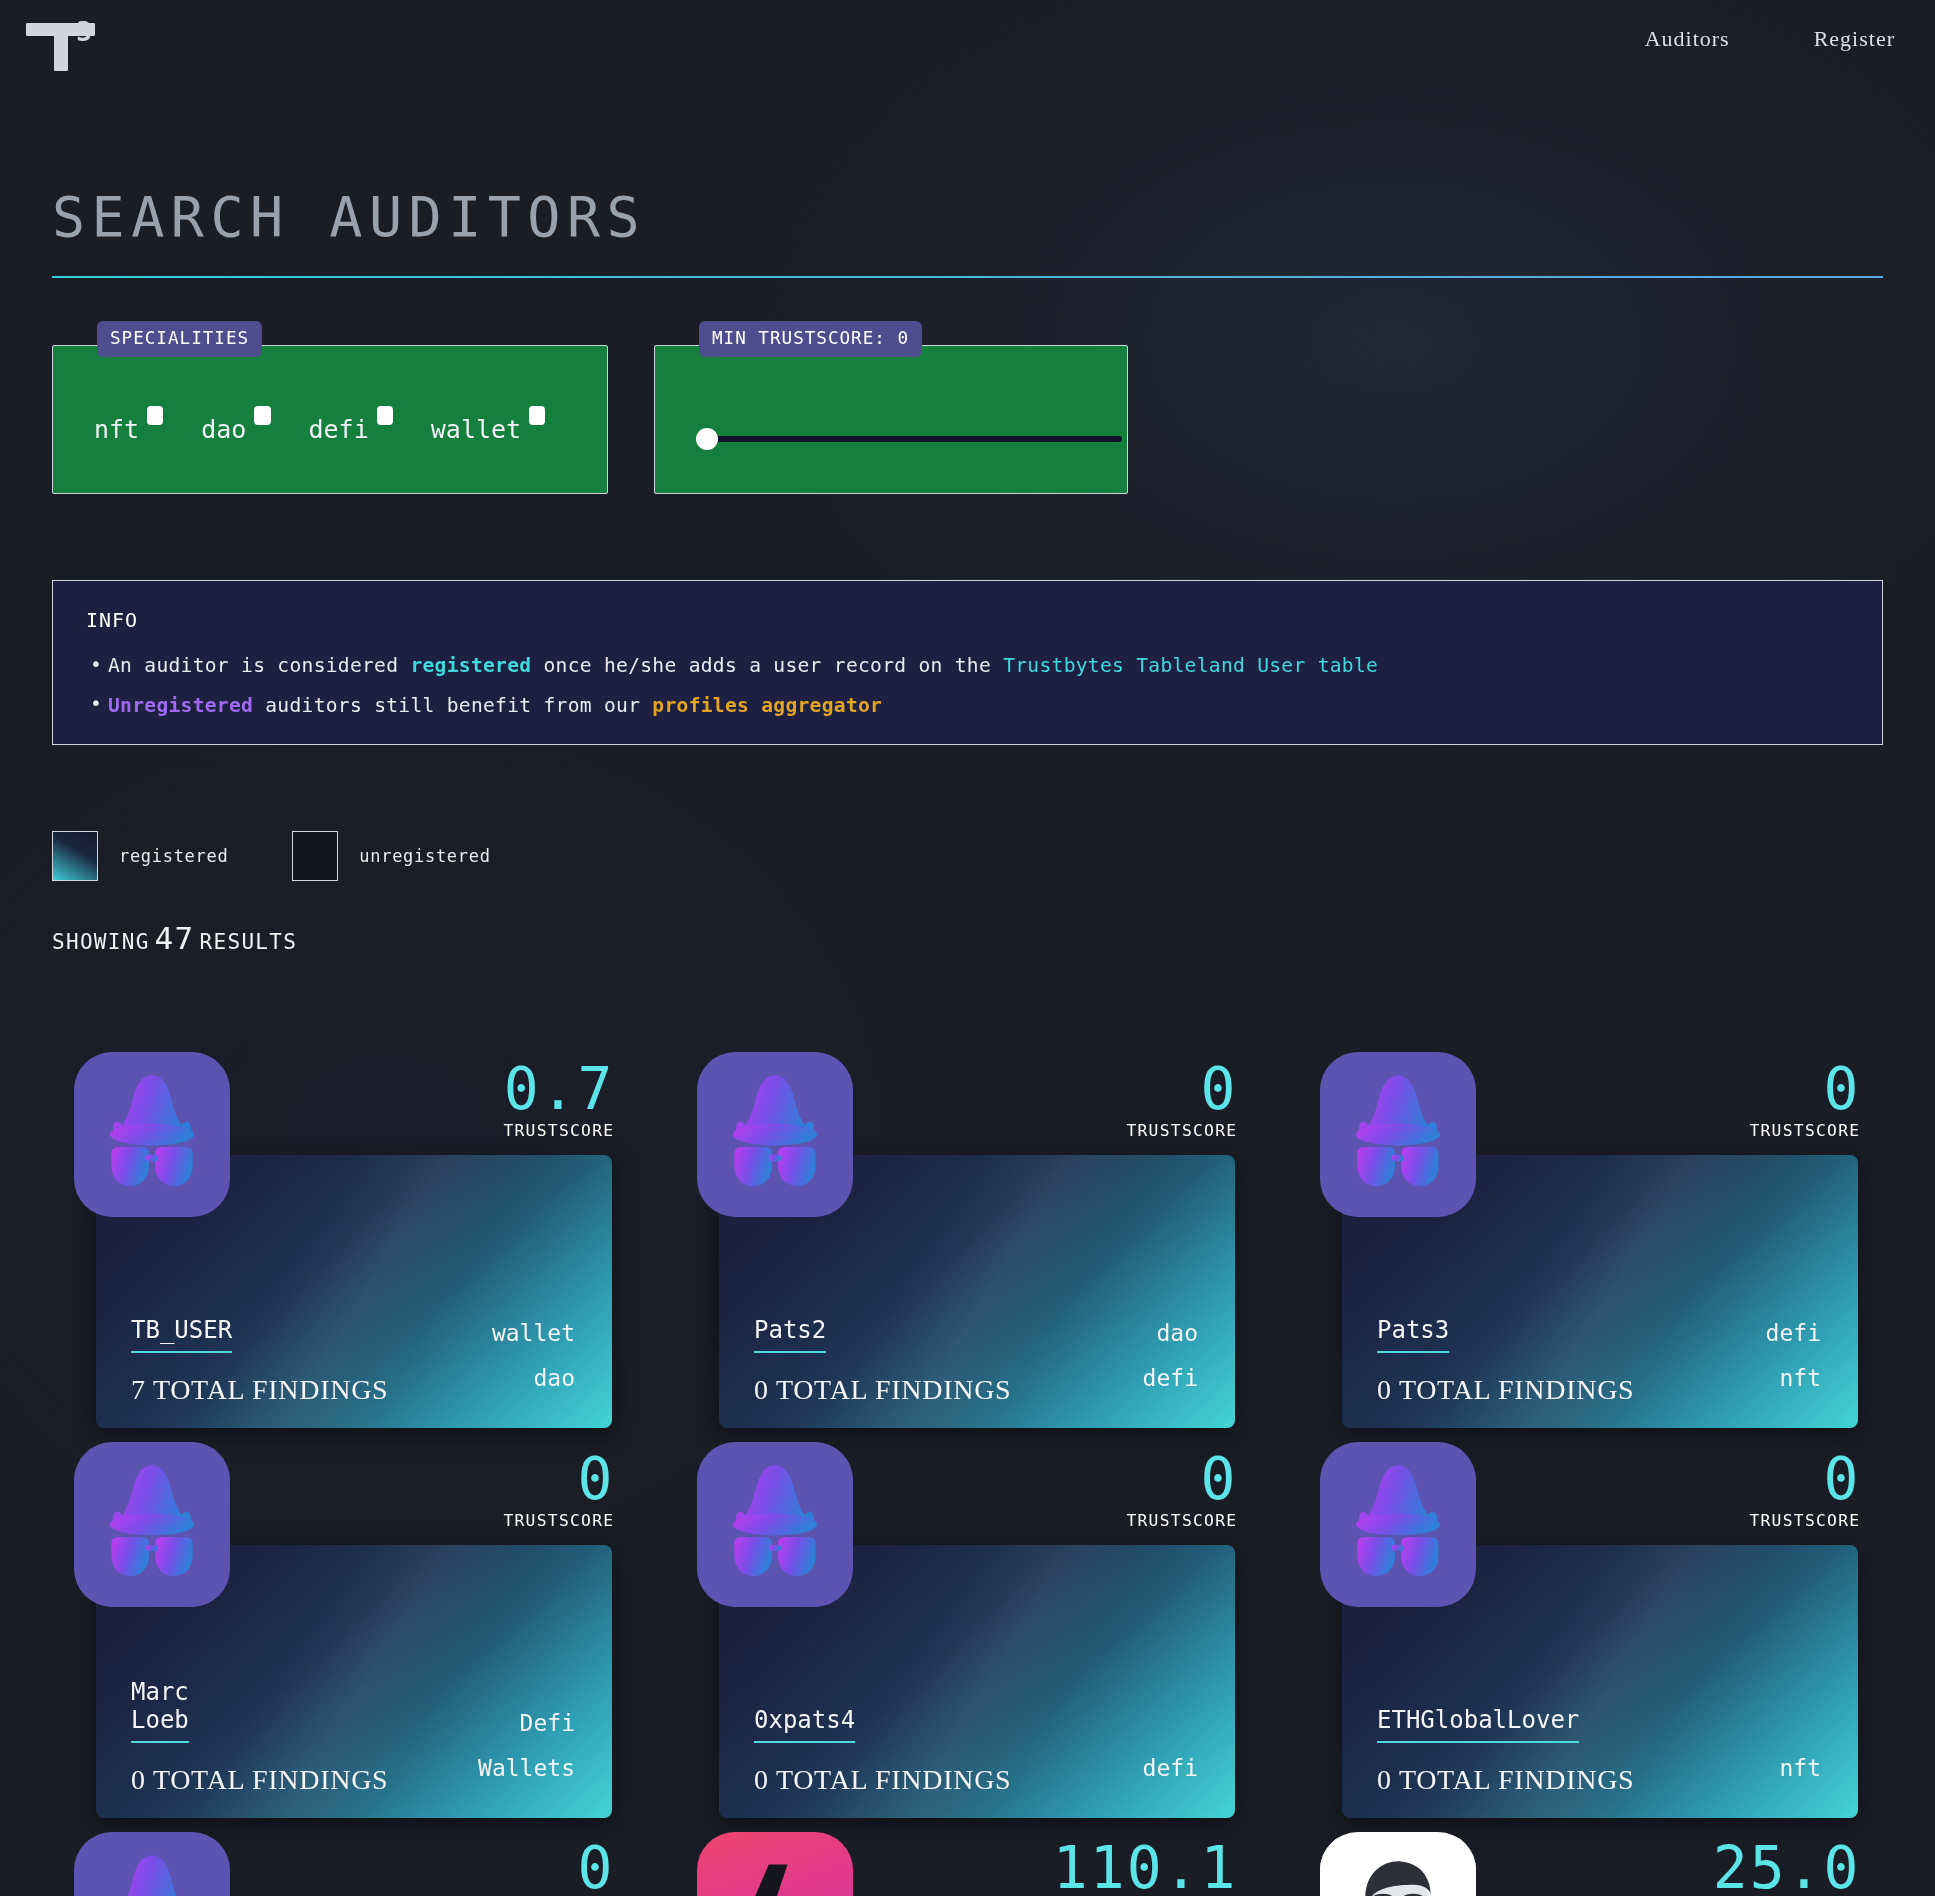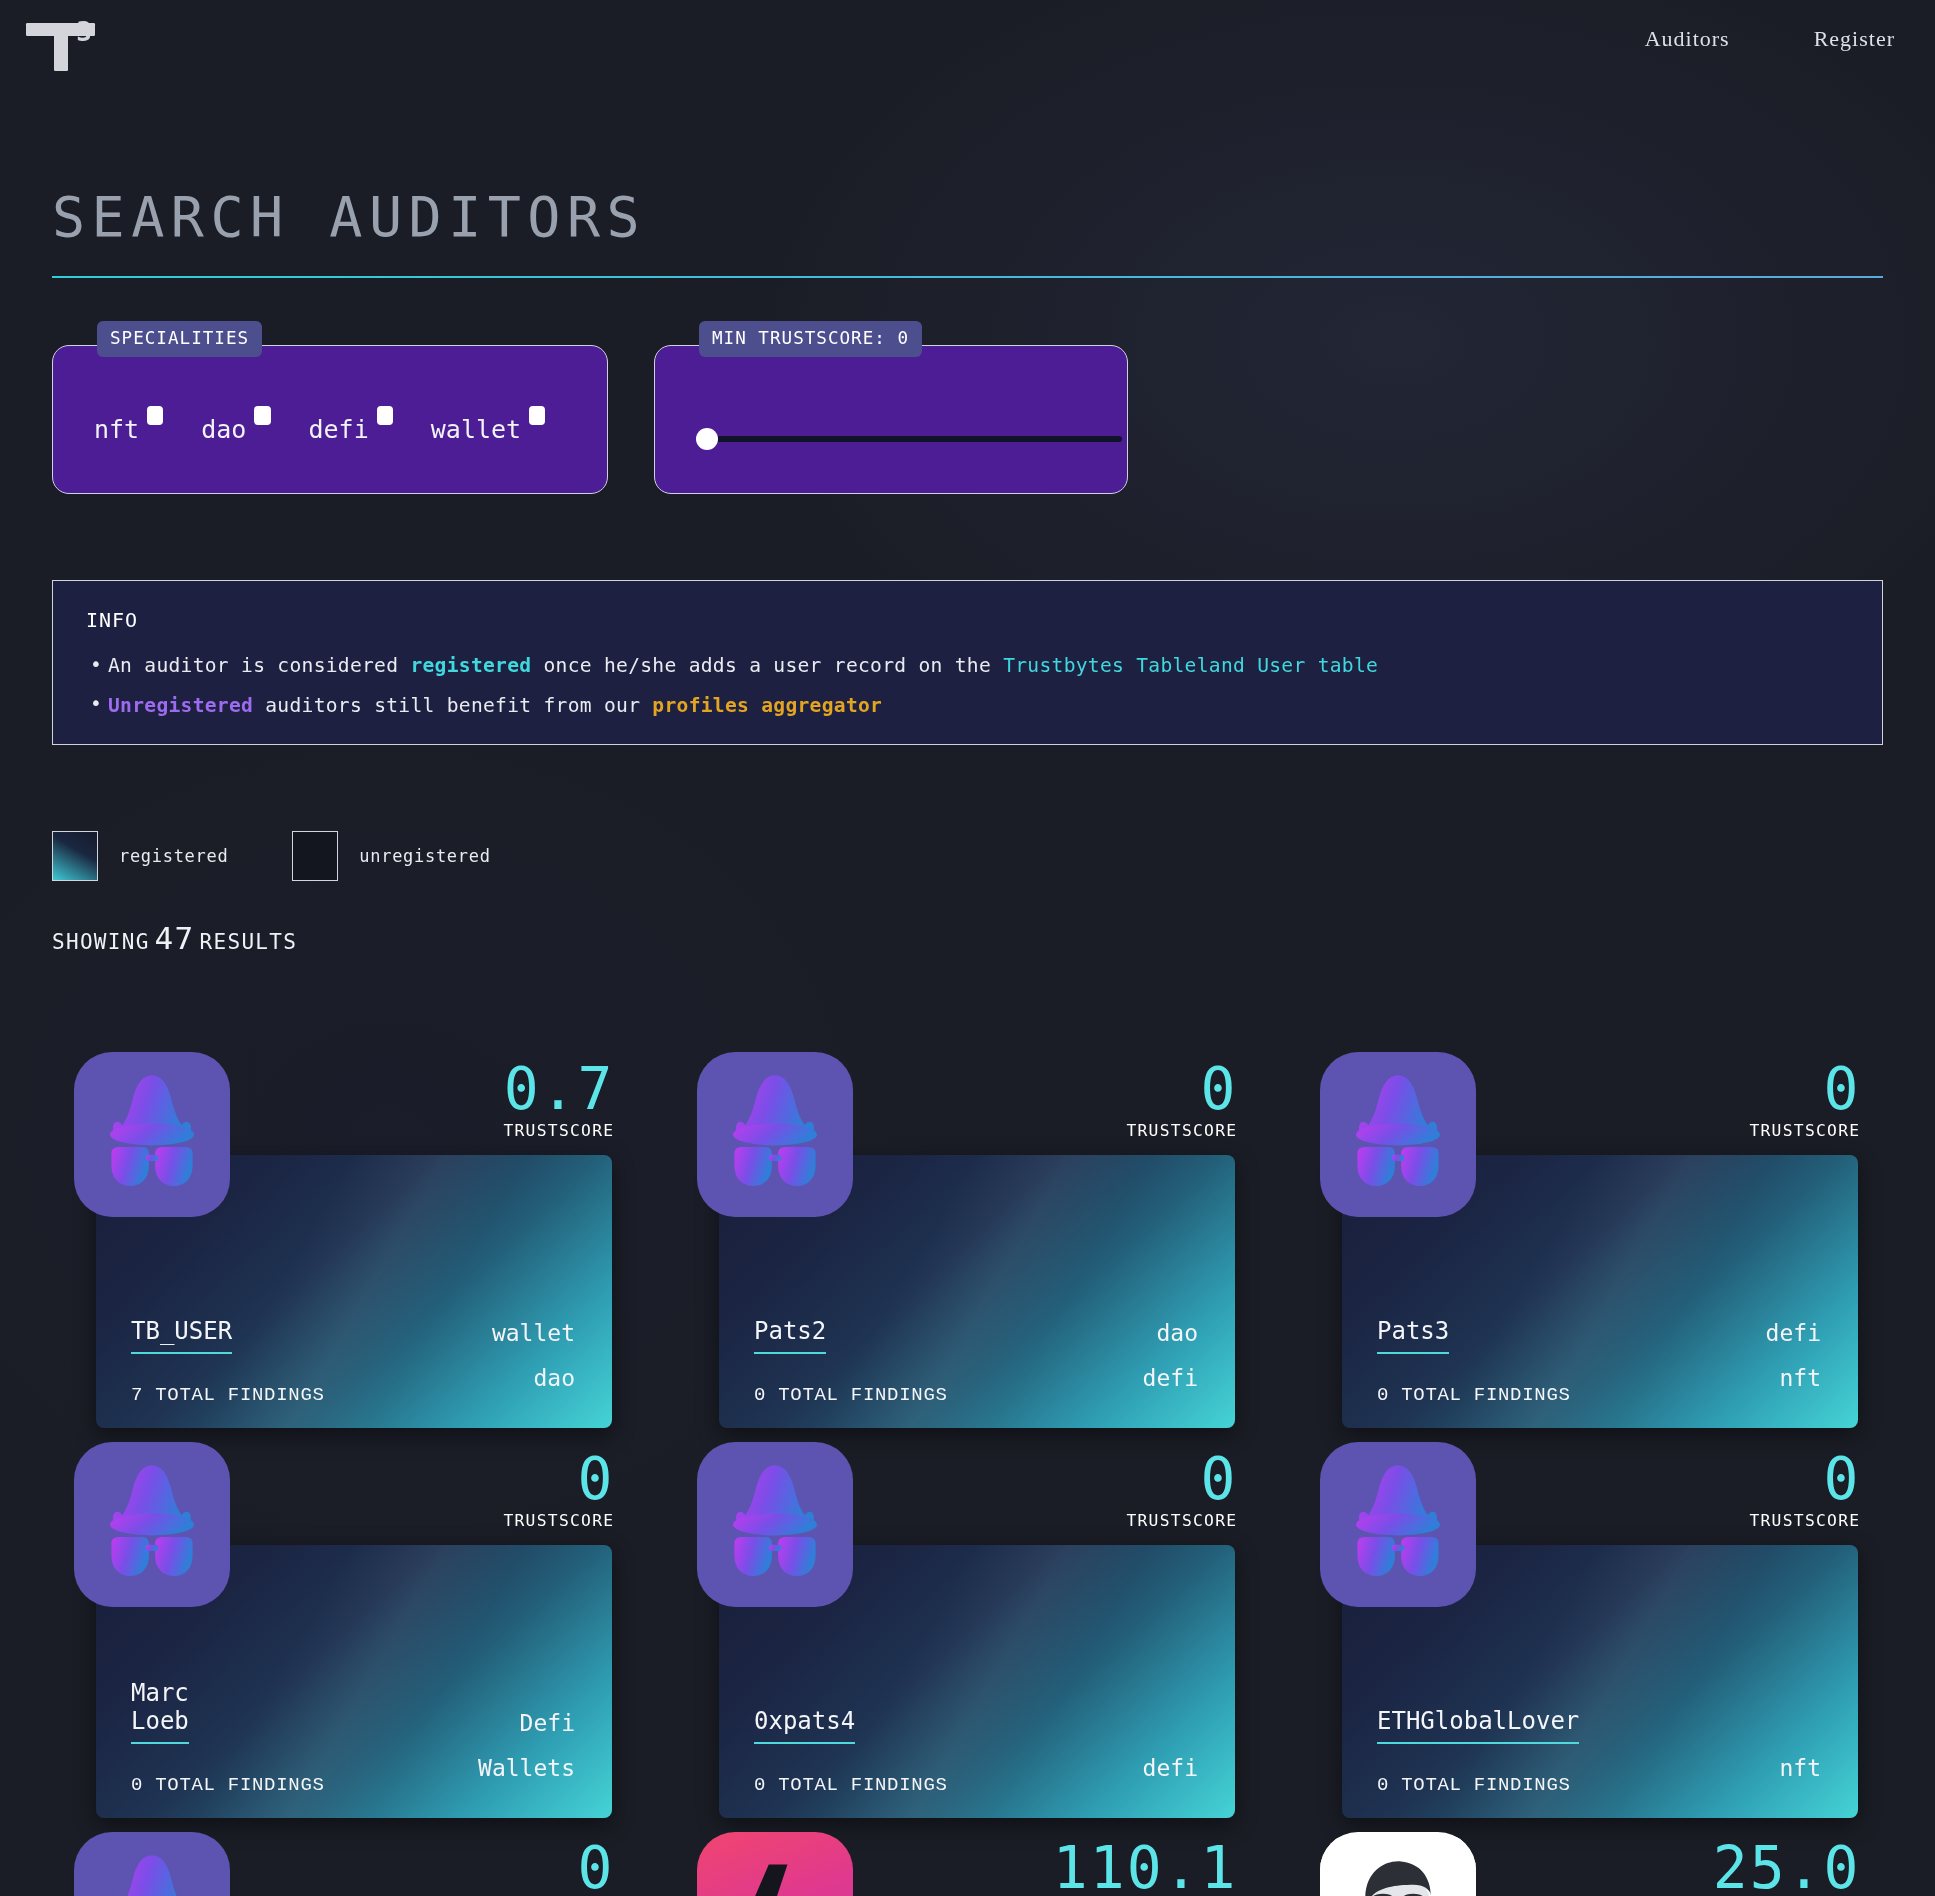--- a/index.html
+++ b/index.html
@@ -101,22 +101,22 @@
   .filters {
     position: absolute;
     top: 345px;
     left: 52px;
     display: flex;
     gap: 46px;
   }
   .fieldset {
     position: relative;
     border: 1.3px solid #cfd3dd;
-    border-radius: 17px;
-    background: #4c1d95;
+    border-radius: 2px;
+    background: #15803d;
     padding: 4px;
   }
   .fs-specialities { width: 556px; height: 149px; }
   .fs-trust        { width: 474px; height: 149px; }
 
   .legend-chip {
     position: absolute;
     top: -25px;
     left: 44px;
     background: #4c4e8e;
@@ -366,23 +366,23 @@
     font-size: 24px;
     color: #f4f5f8;
     text-align: center;
     line-height: 1.15;
     display: inline-block;
     border-bottom: 2px solid #4fd9dc;
     padding-bottom: 6.5px;
     cursor: pointer;
   }
   .card-findings {
-    margin-top: 30px;
-    font-family: Liberation Mono, monospace;
-    font-size: 19px;
+    margin-top: 21px;
+    font-family: Liberation Serif, serif;
+    font-size: 28px;
     letter-spacing: 0.7px;
     color: #f4f5f8;
     white-space: nowrap;
   }
   .card-tags {
     position: absolute;
     right: 37px;
     bottom: 27.4px;
     text-align: right;
     z-index: 3;

